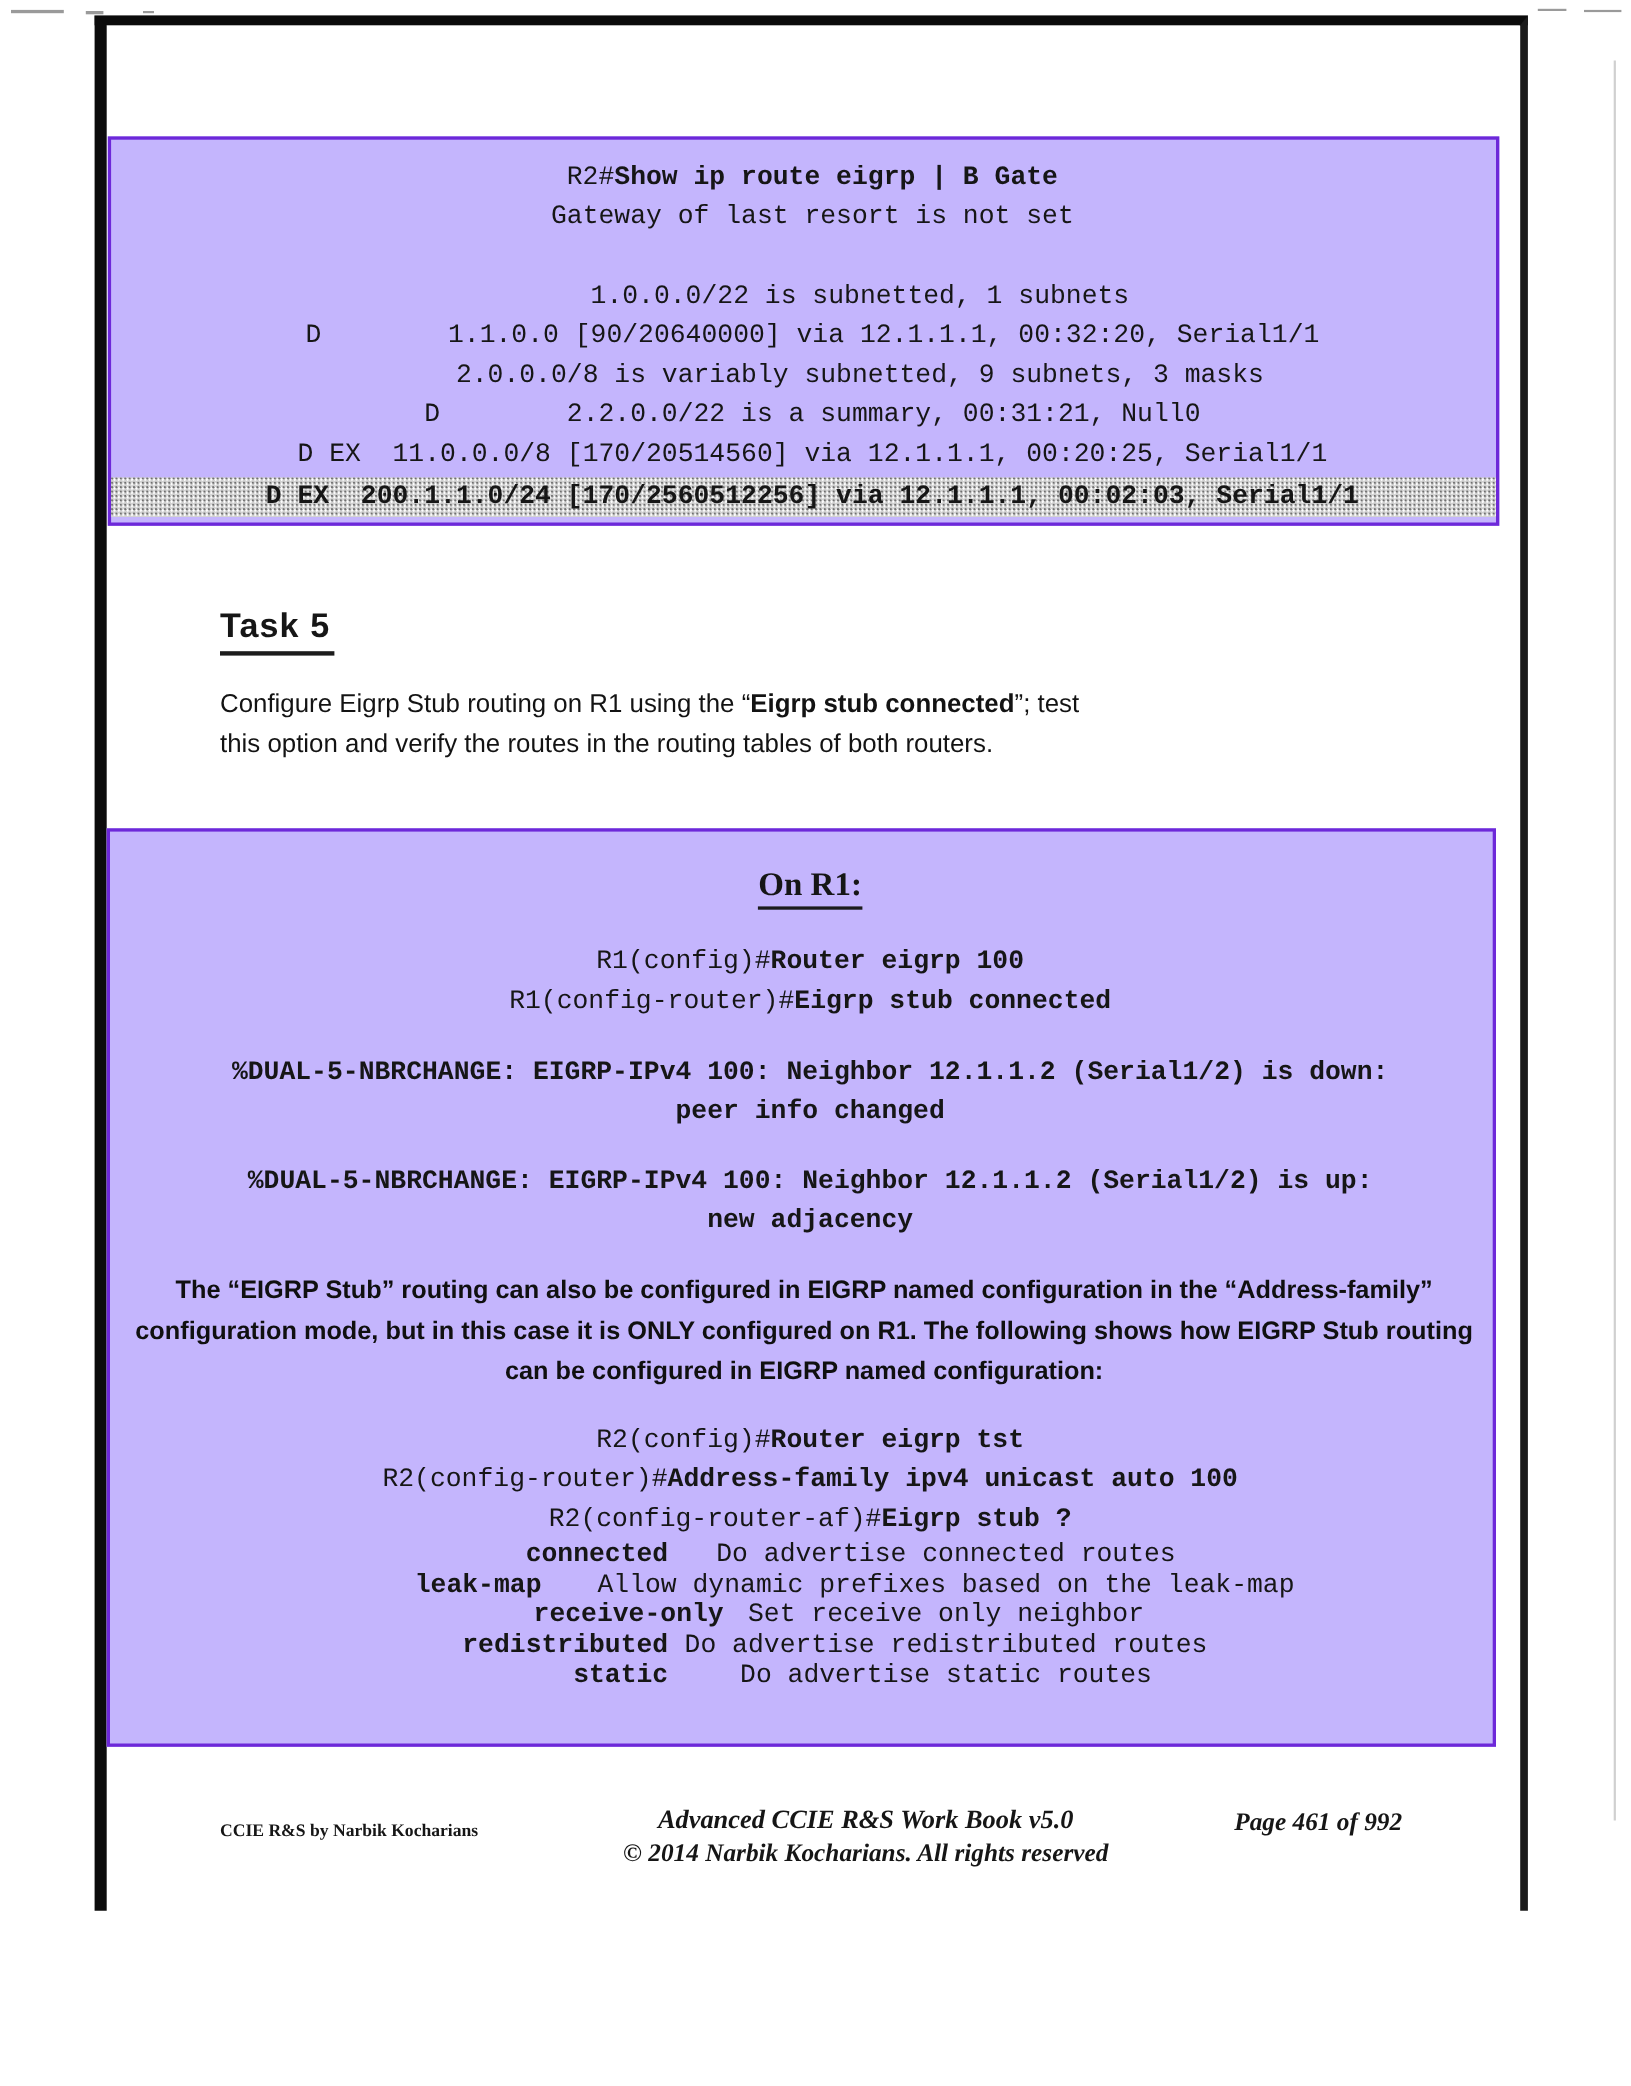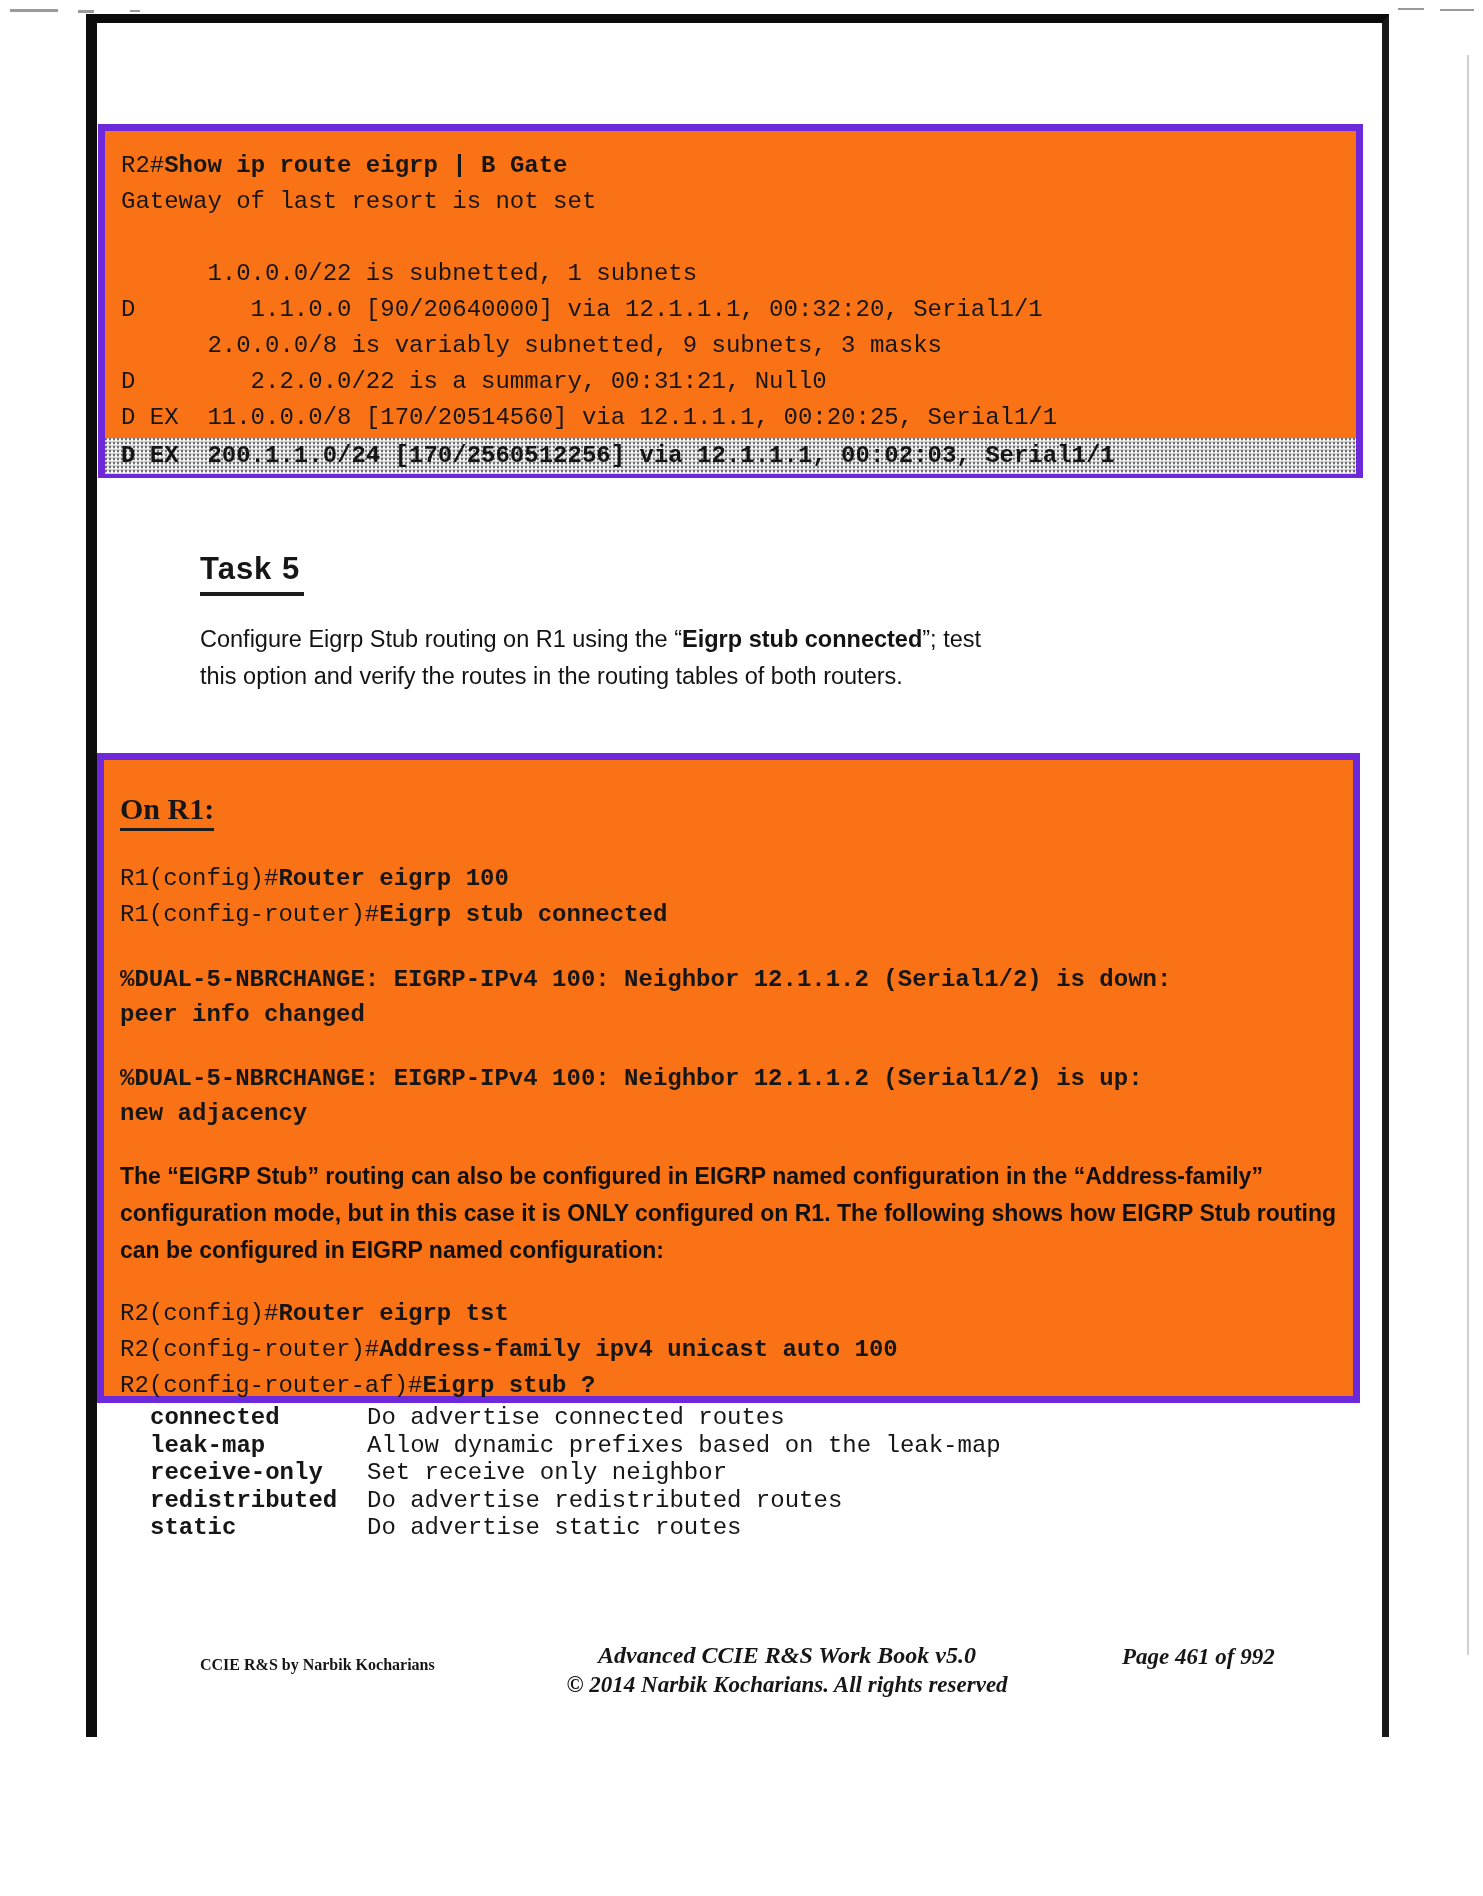--- a/index.html
+++ b/index.html
@@ -10,23 +10,23 @@
   
   .frame{position:absolute;left:86px;top:14px;width:1303px;height:1723px;
          border-left:11px solid #0c0c0c;border-top:9px solid #0b0b0b;
          border-right:7px solid #1a1a1a;box-sizing:border-box;}
 
   
   .scanline{position:absolute;background:#aaa;}
   .dash{position:absolute;background:#9a9a9a;height:3px;}
 
   
-  .cbox{position:absolute;border:7px solid #6d28d9;box-sizing:border-box;background:#f97316;}
+  .cbox{position:absolute;border:3px solid #6d28d9;box-sizing:border-box;background:#c4b5fd;text-align:center;}
   .box1{left:98px;top:124px;width:1265px;height:354px;padding:17px 0 0 16px;}
-  .box2{left:97px;top:753px;width:1263px;height:650px;padding:26px 0 0 16px;}
+  .box2{left:97px;top:753px;width:1263px;height:835px;padding:26px 0 0 16px;}
 
   .mono{font-family:"Liberation Mono","DejaVu Sans Mono",monospace;font-size:24px;}
   .mline{white-space:pre;line-height:36px;min-height:36px;letter-spacing:0px;}
   .b{font-weight:bold;}
 
   .hl{font-weight:bold;margin-left:-16px;padding-left:16px;margin-top:2px;
       background-color:#d2d2d2;
       background-image:radial-gradient(circle at 1px 1px,#707070 0.9px,transparent 1.1px),
                        radial-gradient(circle at 3px 2px,#ffffff 0.9px,transparent 1.1px);
       background-size:4px 4px;}

